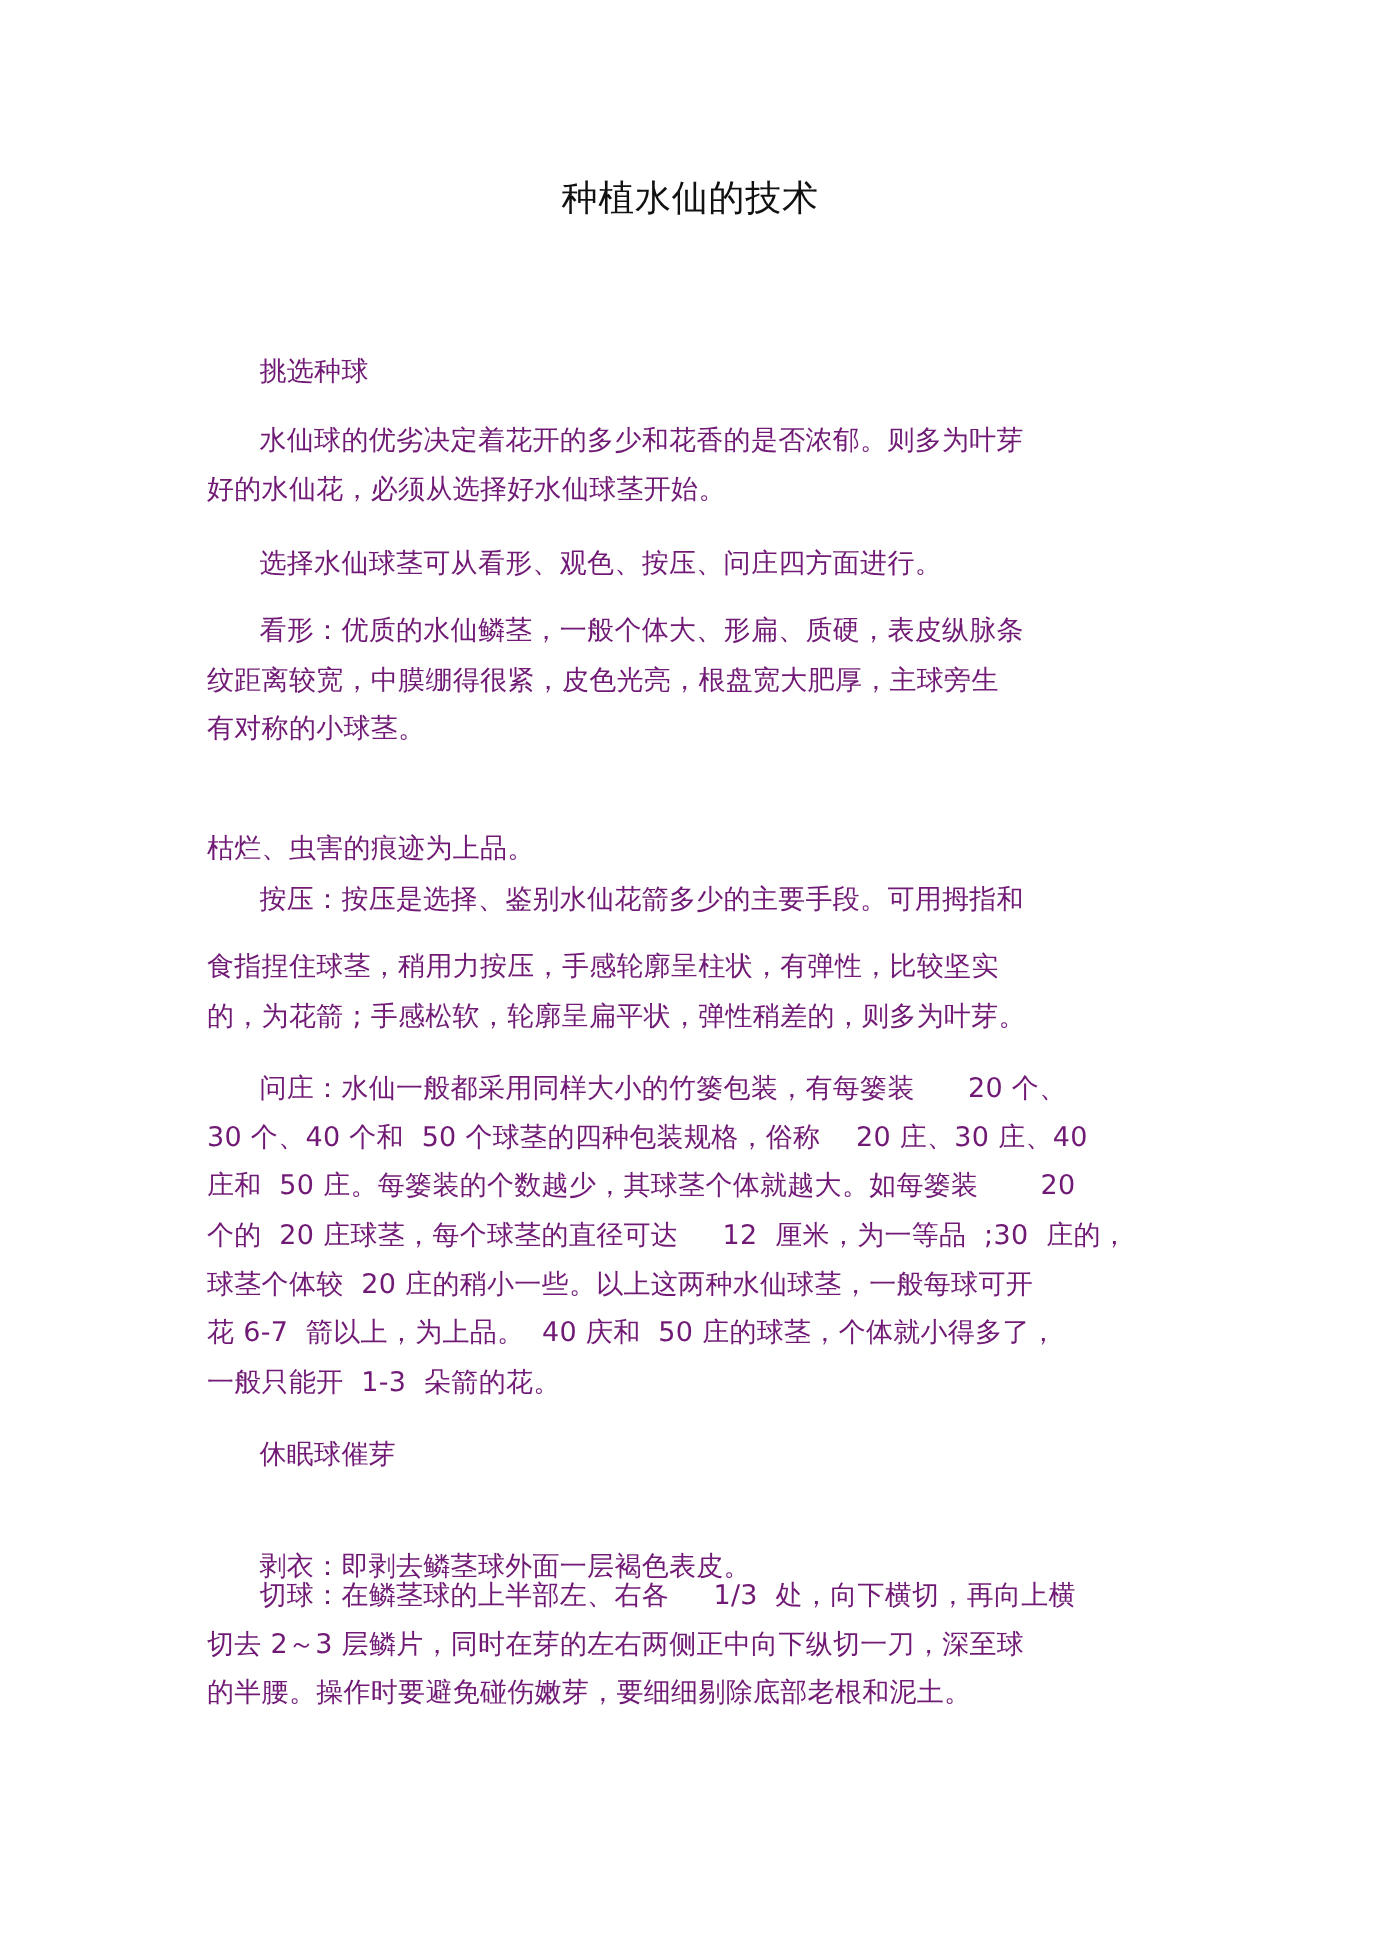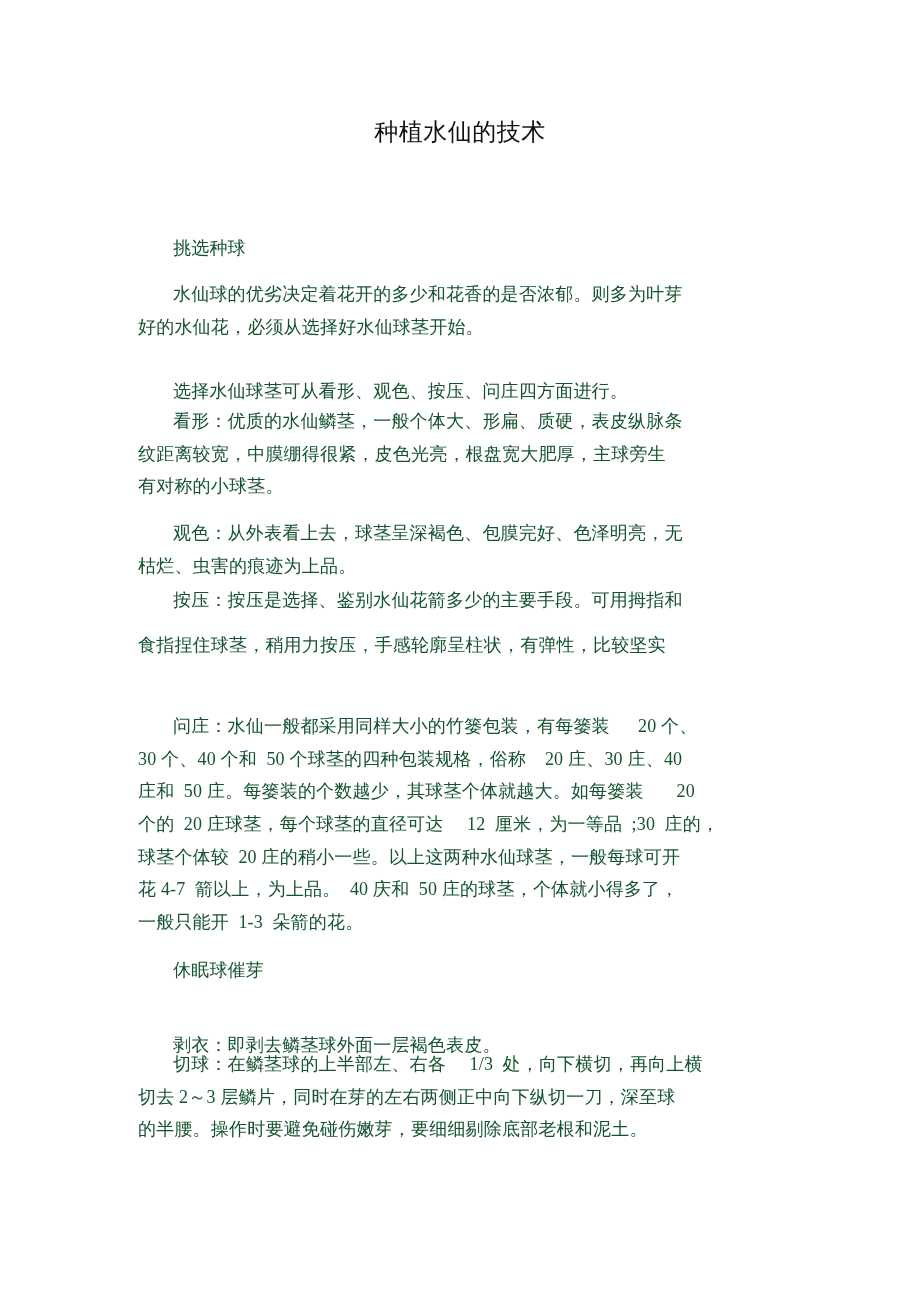--- a/index.html
+++ b/index.html
@@ -30,57 +30,56 @@
       font-size: 24px;
       line-height: 32px;
       letter-spacing: 0.5px;
       color: #111111;
     }
     .line {
       position: absolute;
       font-size: 18px;
       line-height: 24px;
       white-space: pre;
-      color: #14532d;
+      color: #701a75;
       letter-spacing: 0.2px;
-      font-family: Liberation Serif, serif;
     }
     .indent { left: 173px; }
     .flush  { left: 138px; }
   </style>
 </head>
 <body>
 
 <div class="page">
 
   <div class="title">种植水仙的技术</div>
 
   <div class="line indent" style="top:236px">挑选种球</div>
 
   <div class="line indent" style="top:282px">水仙球的优劣决定着花开的多少和花香的是否浓郁。则多为叶芽</div>
   <div class="line flush" style="top:315px">好的水仙花，必须从选择好水仙球茎开始。</div>
 
-  <div class="line indent" style="top:379px">选择水仙球茎可从看形、观色、按压、问庄四方面进行。</div>
+  <div class="line indent" style="top:364px">选择水仙球茎可从看形、观色、按压、问庄四方面进行。</div>
 
   <div class="line indent" style="top:409px">看形：优质的水仙鳞茎，一般个体大、形扁、质硬，表皮纵脉条</div>
   <div class="line flush" style="top:442px">纹距离较宽，中膜绷得很紧，皮色光亮，根盘宽大肥厚，主球旁生</div>
   <div class="line flush" style="top:474px">有对称的小球茎。</div>
 
-  <div class="line indent" style="top:521px">观色：从外表看上去，球茎呈深褐色、包膜完好、色泽明亮，无</div>
   <div class="line flush" style="top:554px">枯烂、虫害的痕迹为上品。</div>
 
   <div class="line indent" style="top:588px">按压：按压是选择、鉴别水仙花箭多少的主要手段。可用拇指和</div>
   <div class="line flush" style="top:633px">食指捏住球茎，稍用力按压，手感轮廓呈柱状，有弹性，比较坚实</div>
+  <div class="line flush" style="top:666px">的，为花箭 ; 手感松软，轮廓呈扁平状，弹性稍差的，则多为叶芽。</div>
 
   <div class="line indent" style="top:714px">问庄：水仙一般都采用同样大小的竹篓包装，有每篓装      20 个、</div>
   <div class="line flush" style="top:747px">30 个、40 个和  50 个球茎的四种包装规格，俗称    20 庄、30 庄、40</div>
   <div class="line flush" style="top:779px">庄和  50 庄。每篓装的个数越少，其球茎个体就越大。如每篓装       20</div>
   <div class="line flush" style="top:812px">个的  20 庄球茎，每个球茎的直径可达     12  厘米，为一等品  ;30  庄的，</div>
   <div class="line flush" style="top:845px">球茎个体较  20 庄的稍小一些。以上这两种水仙球茎，一般每球可开</div>
-  <div class="line flush" style="top:877px">花 4-7  箭以上，为上品。  40 庆和  50 庄的球茎，个体就小得多了，</div>
+  <div class="line flush" style="top:877px">花 6-7  箭以上，为上品。  40 庆和  50 庄的球茎，个体就小得多了，</div>
   <div class="line flush" style="top:910px">一般只能开  1-3  朵箭的花。</div>
 
   <div class="line indent" style="top:958px">休眠球催芽</div>
 
   <div class="line indent" style="top:1033px">剥衣：即剥去鳞茎球外面一层褐色表皮。</div>
 
   <div class="line indent" style="top:1052px">切球：在鳞茎球的上半部左、右各     1/3  处，向下横切，再向上横</div>
   <div class="line flush" style="top:1085px">切去 2～3 层鳞片，同时在芽的左右两侧正中向下纵切一刀，深至球</div>
   <div class="line flush" style="top:1117px">的半腰。操作时要避免碰伤嫩芽，要细细剔除底部老根和泥土。</div>
 

